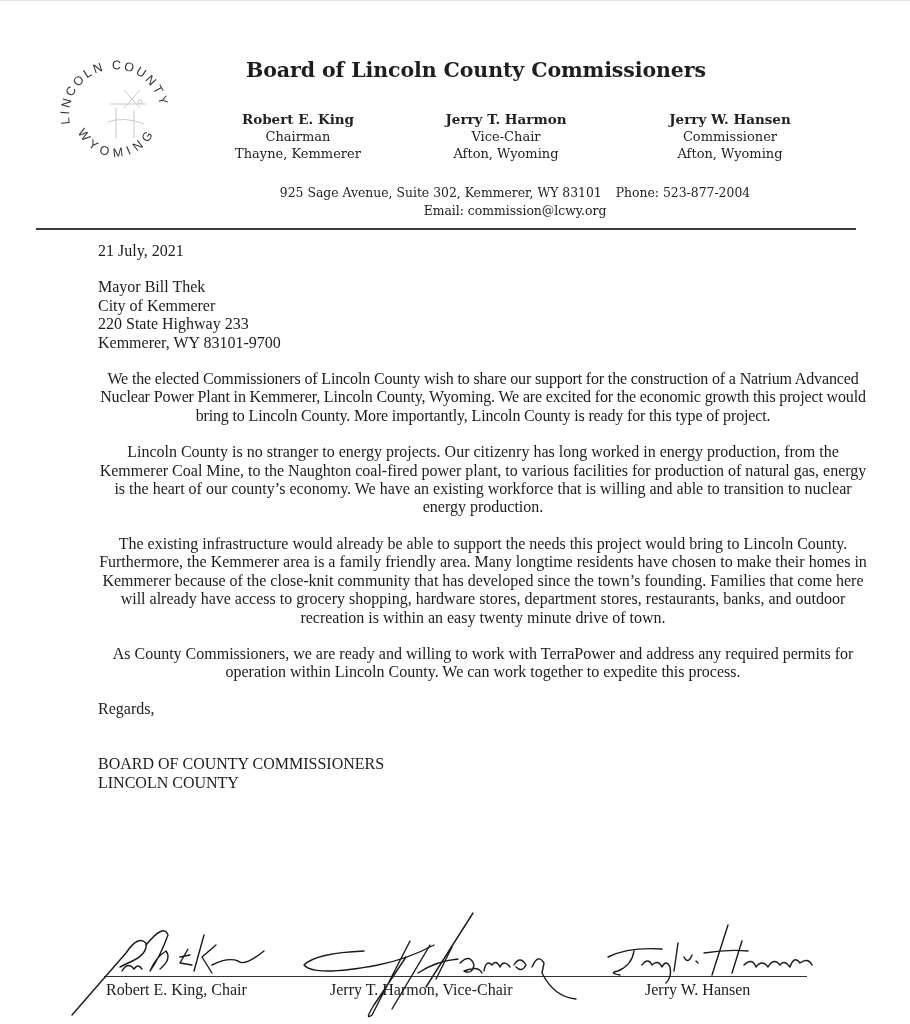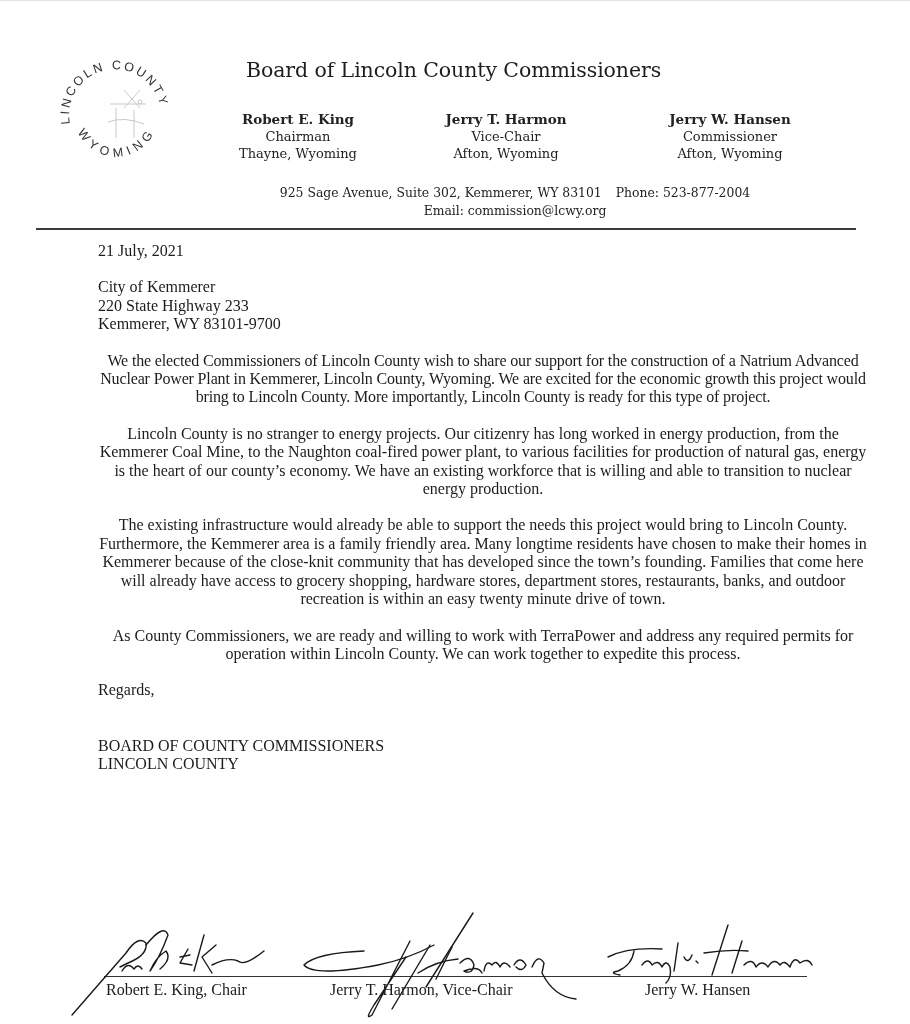--- a/index.html
+++ b/index.html
@@ -25,21 +25,21 @@
     .seal {
       position: absolute;
       left: 48px; top: 46px;
       width: 130px; height: 130px;
     }
     .seal svg { width: 100%; height: 100%; }
     .board-title {
       position: absolute;
       left: 246px; top: 58px;
       font-family: "DejaVu Serif", serif;
-      font-weight: normal;
+      font-weight: bold;
       font-size: 20.5px;
       letter-spacing: -0.1px;
       color: #1e1e1e;
     }
     .commissioner {
       position: absolute;
       top: 111px;
       width: 200px;
       text-align: center;
       font-family: "DejaVu Serif", serif;
@@ -151,21 +151,21 @@
         <path d="M 60 76 Q 76 70 96 78"></path>
       </g>
     </svg>
   </div>
 
   <div class="board-title">Board of Lincoln County Commissioners</div>
 
   <div class="commissioner comm-1">
     <div class="name">Robert E. King</div>
     <div>Chairman</div>
-    <div>Thayne, Wyoming</div>
+    <div>Thayne, Kemmerer</div>
   </div>
   <div class="commissioner comm-2">
     <div class="name">Jerry T. Harmon</div>
     <div>Vice-Chair</div>
     <div>Afton, Wyoming</div>
   </div>
   <div class="commissioner comm-3">
     <div class="name">Jerry W. Hansen</div>
     <div>Commissioner</div>
     <div>Afton, Wyoming</div>
@@ -178,20 +178,21 @@
     <div>Email:  commission@lcwy.org</div>
   </div>
 
   <div class="letterhead-rule"></div>
 </header>
 
 <main class="letter">
   <p class="date">21 July, 2021</p>
 
   <div class="address">
+    <p>Mayor Bill Thek</p>
     <p>City of Kemmerer</p>
     <p>220 State Highway 233</p>
     <p>Kemmerer, WY 83101-9700</p>
   </div>
 
 
 
   <p class="para para-1">We the elected Commissioners of Lincoln County wish to share our support for the construction of a Natrium Advanced Nuclear Power Plant in Kemmerer, Lincoln County, Wyoming.  We are excited for the economic growth this project would bring to Lincoln County.  More importantly, Lincoln County is ready for this type of project.</p>
   <p class="para">Lincoln County is no stranger to energy projects.  Our citizenry has long worked in energy production, from the Kemmerer Coal Mine, to the Naughton coal-fired power plant, to various facilities for production of natural gas, energy is the heart of our county’s economy.  We have an existing workforce that is willing and able to transition to nuclear energy production.</p>
   <p class="para">The existing infrastructure would already be able to support the needs this project would bring to Lincoln County.  Furthermore, the Kemmerer area is a family friendly area.  Many longtime residents have chosen to make their homes in Kemmerer because of the close-knit community that has developed since the town’s founding.  Families that come here will already have access to grocery shopping, hardware stores, department stores, restaurants, banks, and outdoor recreation is within an easy twenty minute drive of town.</p>

